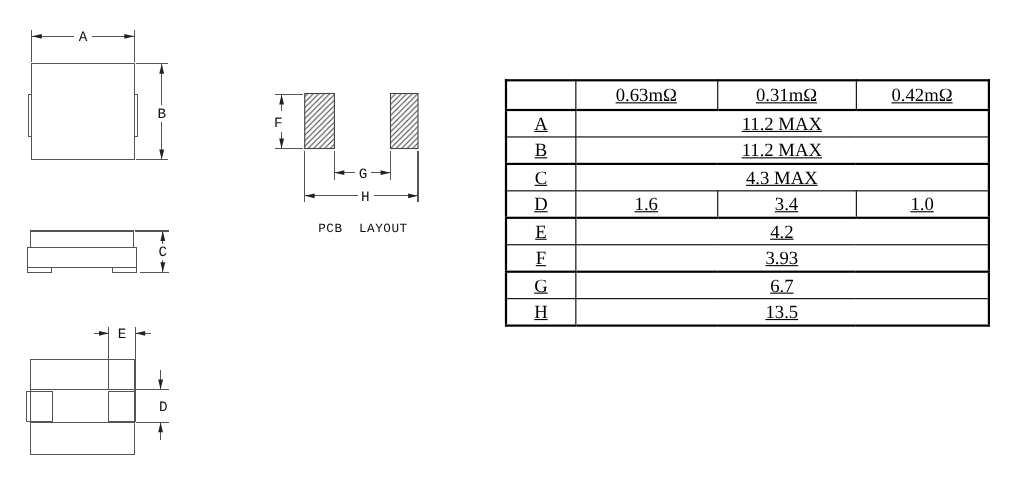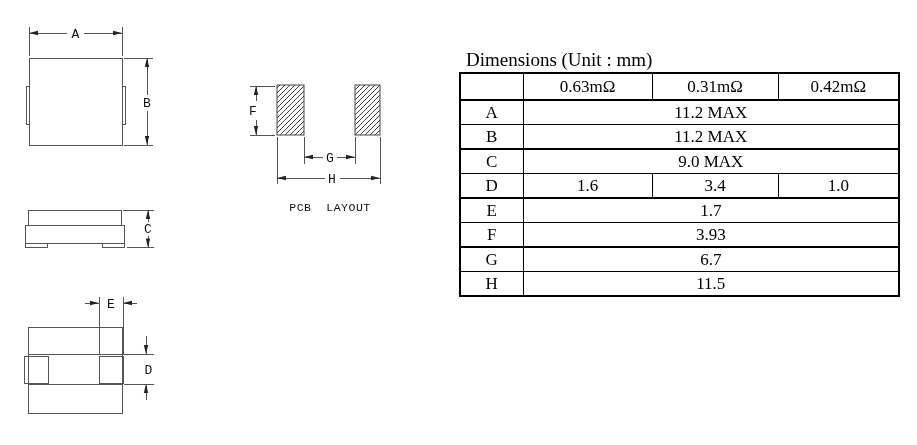--- a/index.html
+++ b/index.html
@@ -11,21 +11,21 @@
   .draw .pad{fill:url(#hatch);stroke:#444;shape-rendering:auto;}
   .draw polygon{fill:#222;stroke:none;}
   .draw text{font-family:"Liberation Mono","DejaVu Sans Mono",monospace;font-size:13px;
              fill:#111;text-anchor:middle;}
   .draw text.caption{font-size:11.5px;letter-spacing:0.5px;}
   
   .table-title{position:absolute;left:466px;top:49px;font-size:19px;white-space:nowrap;}
   table.dims{position:absolute;left:459px;top:72px;border-collapse:collapse;
              border:2px solid #000;table-layout:fixed;font-size:17px;}
   table.dims td{border:1px solid #000;padding:0;height:23px;text-align:center;
-                vertical-align:middle;overflow:hidden;}
+                vertical-align:middle;overflow:hidden;text-decoration:underline;}
   table.dims tr.thick td{border-bottom-width:2px;}
   table.dims tr.header td{height:25px;}
 </style>
 </head>
 <body>
 
 <div class="stage">
 
   <svg class="draw" width="440" height="445" viewBox="0 0 440 445">
     <defs>
@@ -119,21 +119,20 @@
         <line x1="380" y1="137" x2="380" y2="184"></line>
       <line x1="277" y1="178" x2="325" y2="178"></line>
         <line x1="340" y1="178" x2="380" y2="178"></line>
       <polygon points="277,178 286,175.8 286,180.2"></polygon>
       <polygon points="380,178 371,175.8 371,180.2"></polygon>
       <text x="332" y="182.5">H</text>
       <text class="caption" x="330" y="211">PCB&nbsp;&nbsp;LAYOUT</text>
     </g>
   </svg>
 
-  <div class="table-title">Dimensions (Unit : mm)</div>
 
   <table class="dims">
     <colgroup>
       <col style="width:63px">
         <col style="width:129px">
         <col style="width:126px">
         <col style="width:121px">
     </colgroup>
     <tbody>
       <tr class="header thick">
@@ -145,39 +144,39 @@
       <tr>
         <td>A</td>
         <td colspan="3">11.2 MAX</td>
       </tr>
       <tr class="thick">
         <td>B</td>
         <td colspan="3">11.2 MAX</td>
       </tr>
       <tr>
         <td>C</td>
-        <td colspan="3">9.0 MAX</td>
+        <td colspan="3">4.3 MAX</td>
       </tr>
       <tr class="thick">
         <td>D</td>
         <td>1.6</td>
         <td>3.4</td>
         <td>1.0</td>
       </tr>
       <tr>
         <td>E</td>
-        <td colspan="3">1.7</td>
+        <td colspan="3">4.2</td>
       </tr>
       <tr class="thick">
         <td>F</td>
         <td colspan="3">3.93</td>
       </tr>
       <tr>
         <td>G</td>
         <td colspan="3">6.7</td>
       </tr>
       <tr class="thick">
         <td>H</td>
-        <td colspan="3">11.5</td>
+        <td colspan="3">13.5</td>
       </tr>
     </tbody>
   </table>
 </div>
 
 </body></html>

